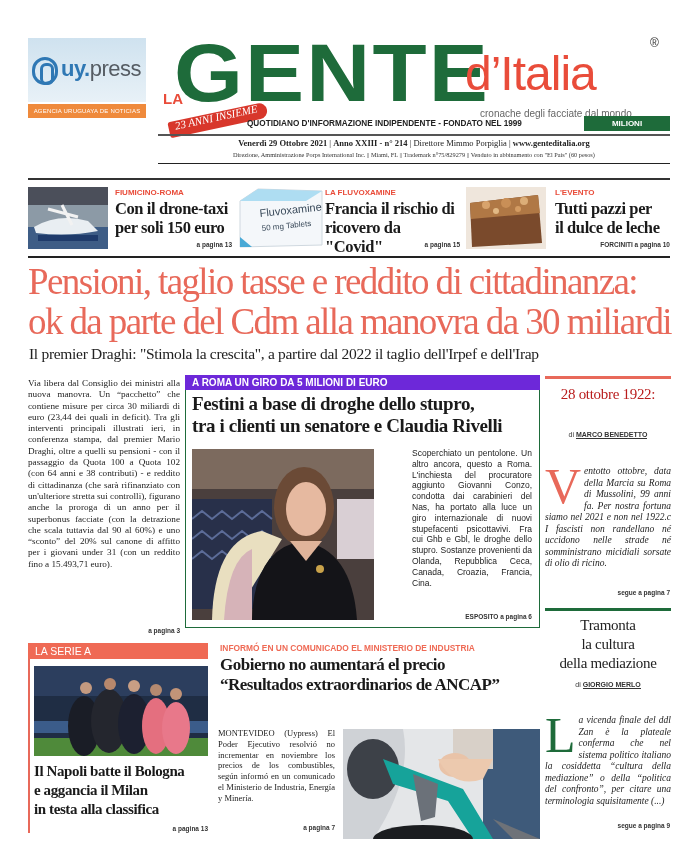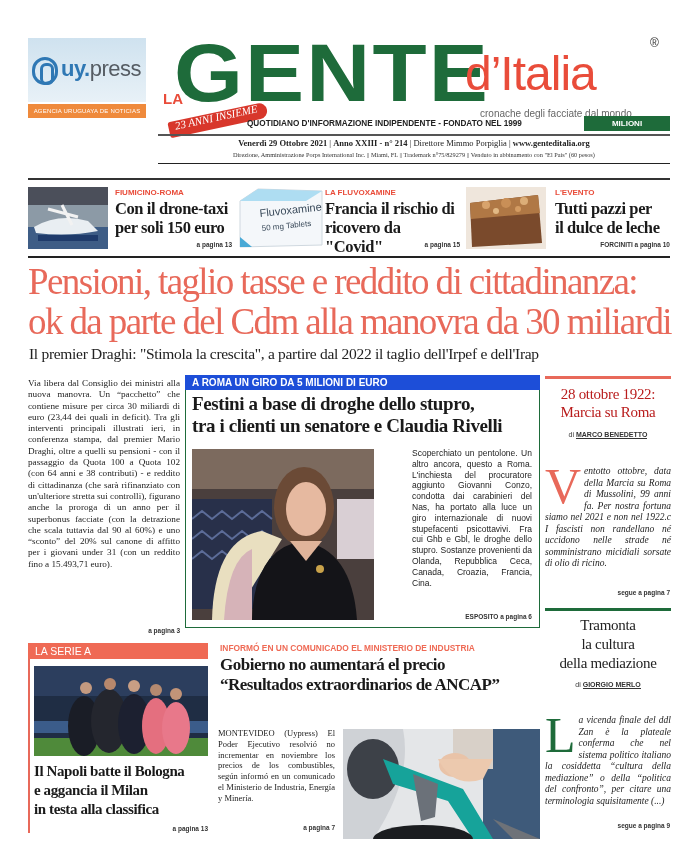--- a/index.html
+++ b/index.html
@@ -60,21 +60,21 @@
   
   #headline { left: 28px; top: 262px; width: 645px; font-size: 37px; line-height: 40px; color: #e8695a; letter-spacing: -1.6px; font-weight: normal; }
   #subhead { left: 29px; top: 345px; width: 645px; font-size: 15.5px; color: #222; letter-spacing: -0.3px; white-space: nowrap; }
 
   
   #lead-body { left: 28px; top: 378px; width: 152px; font-size: 9.2px; line-height: 11.3px; text-align: justify; hyphens: manual; color: #222; }
   #lead-ref { left: 100px; top: 627px; width: 80px; text-align: right; font-family: "Liberation Sans", sans-serif; font-weight: bold; font-size: 6.5px; color: #333; }
 
   
   #story-box { left: 185px; top: 375px; width: 355px; height: 253px; border: 1.5px solid #1e6b3a; }
-  #story-kicker { left: 185px; top: 375px; width: 355px; height: 15px; background: #1d4ed8; color: #fff;
+  #story-kicker { left: 185px; top: 375px; width: 355px; height: 15px; background: #6d28d9; color: #fff;
     font-family: "Liberation Sans", sans-serif; font-weight: bold; font-size: 10px; line-height: 15px; padding-left: 7px; }
   #story-title { left: 192px; top: 393px; width: 345px; font-size: 19px; line-height: 22px; font-weight: bold; color: #1a1a1a; letter-spacing: -0.4px; }
   #story-photo { left: 192px; top: 449px; width: 182px; height: 171px; overflow: hidden; }
   #story-body { left: 412px; top: 448px; width: 120px; font-family: "Liberation Sans", sans-serif; font-size: 8.5px; line-height: 10.8px; text-align: justify; color: #222; }
   #story-ref { left: 412px; top: 613px; width: 120px; text-align: right; font-family: "Liberation Sans", sans-serif; font-weight: bold; font-size: 6.5px; color: #333; }
 
   
   #rc-rule1 { left: 545px; top: 376px; width: 126px; height: 3px; background: #e8695a; }
   #rc-title1 { left: 540px; top: 385px; width: 136px; text-align: center; font-size: 15px; line-height: 18px; color: #b91c1c; letter-spacing: -0.3px; }
   #rc-byline1 { left: 540px; top: 431px; width: 136px; text-align: center; font-family: "Liberation Sans", sans-serif; font-size: 7px; color: #333; }
@@ -222,21 +222,20 @@
     <path d="M98 92 L130 92 L114 112 Z" fill="#e0b49a"></path>
     <circle cx="128" cy="120" r="4" fill="#c9a24a"></circle>
   </svg>
 </div>
 <div id="story-body" class="abs">Scoperchiato un pentolone. Un altro ancora, questo a Roma. L'inchiesta del procuratore aggiunto Giovanni Conzo, condotta dai carabinieri del Nas, ha portato alla luce un giro internazionale di nuovi stupefacenti psicottavivi. Fra cui Ghb e Gbl, le droghe dello stupro. Sostanze provenienti da Olanda, Repubblica Ceca, Canada, Croazia, Francia, Cina.</div>
 <div id="story-ref" class="abs">ESPOSITO a pagina 6</div>
 
 <div id="rc-rule1" class="abs"></div>
 <div id="rc-title1" class="abs">
   <div>28 ottobre 1922:</div>
-  <div>Marcia su Roma</div>
 </div>
 <div id="rc-byline1" class="abs"><span>di</span> <b>MARCO BENEDETTO</b></div>
 <div id="rc-body1" class="abs dropcap-col"><span class="dropcap" style="color:#e8695a;">V</span><span>entotto ottobre, data della Marcia su Roma di Mussolini, 99 anni fa. Per nostra fortuna siamo nel 2021 e non nel 1922.c I fascisti non randellano né uccidono nelle strade né somministrano micidiali sorsate di olio di ricino.</span></div>
 <div id="rc-ref1" class="abs">segue a pagina 7</div>
 
 <div id="rc-rule2" class="abs"></div>
 <div id="rc-title2" class="abs">
   <div>Tramonta</div>
   <div>la cultura</div>
   <div>della mediazione</div>

